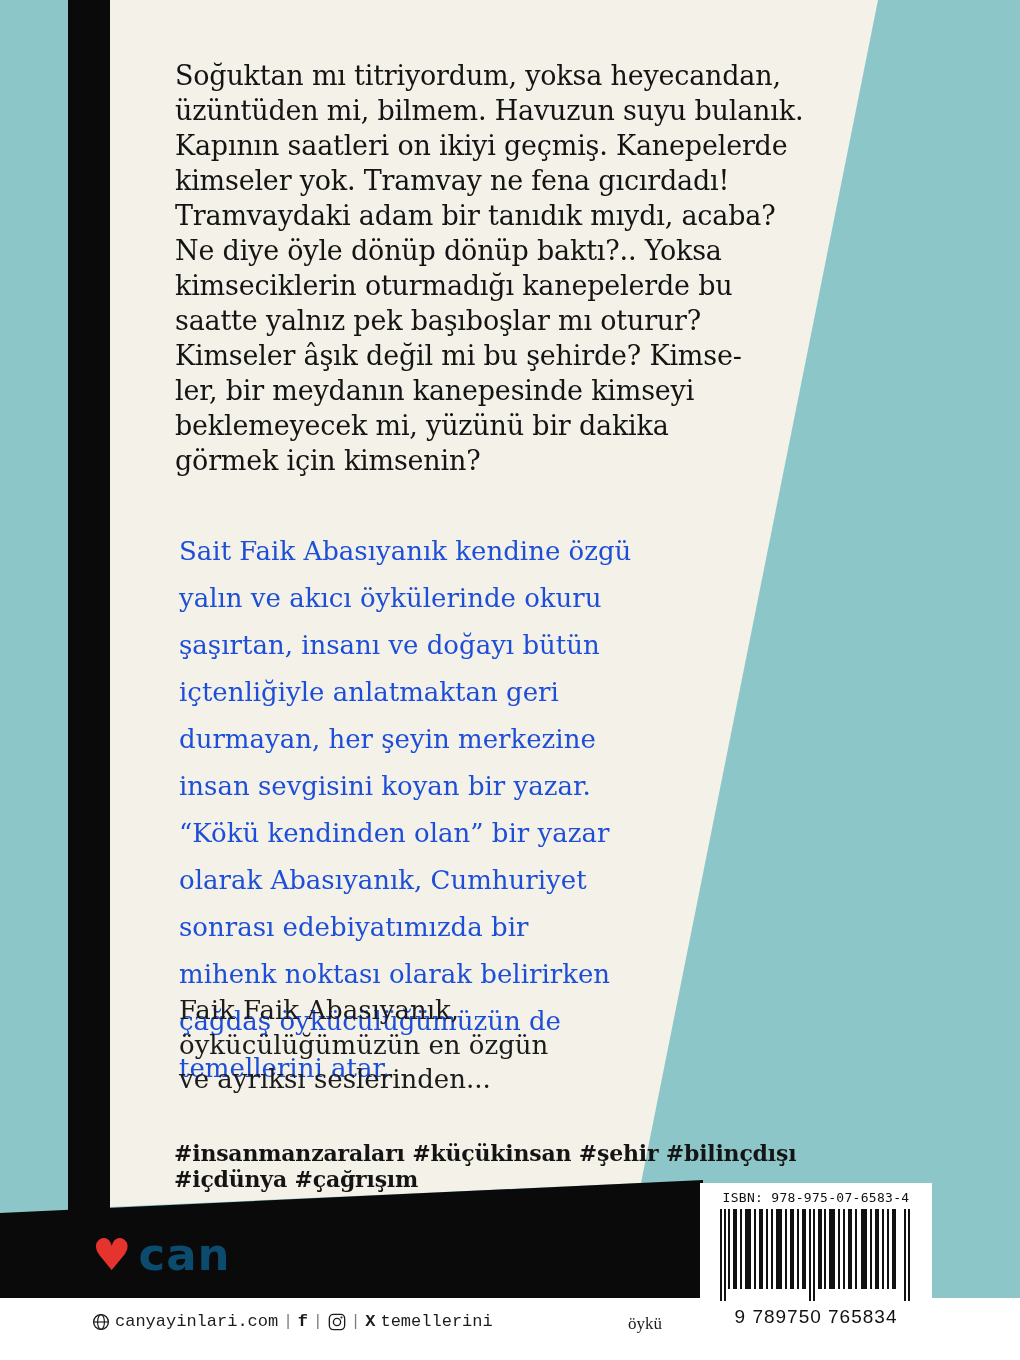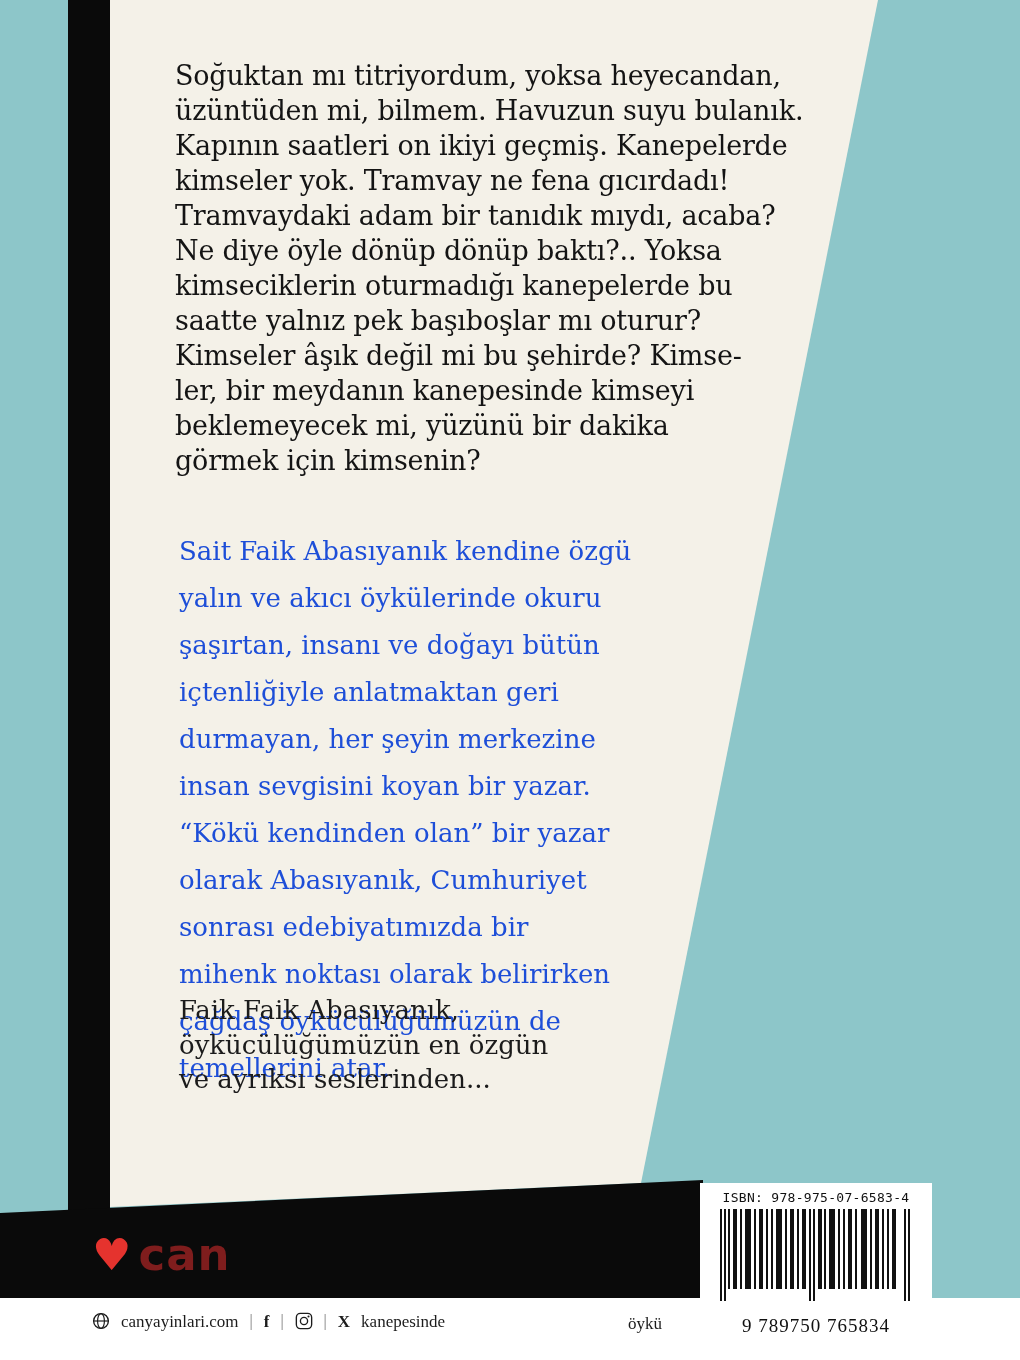--- a/index.html
+++ b/index.html
@@ -51,27 +51,27 @@
   .logo{
     position:absolute;left:92px;top:1232px;
     display:flex;align-items:center;gap:7px;
   }
   .logo .heart{
     font-family:"DejaVu Sans", sans-serif;
     font-size:44px;line-height:1;color:#e5332e;
   }
   .logo .logo-text{
     font-family:"DejaVu Sans", sans-serif;
-    font-weight:bold;font-size:45px;line-height:1;color:#7f1d1d;
+    font-weight:bold;font-size:45px;line-height:1;color:#0c4a6e;
     letter-spacing:1px;
   }
   .social-row{
     position:absolute;left:92px;top:1312px;
-    display:flex;gap:11px;
-    font-family:Liberation Serif, serif;
+    display:flex;align-items:center;gap:5px;
+    font-family:Liberation Mono, monospace;
     font-size:17px;color:#1c1c1c;
   }
   .social-row .sep{color:#7a7a7a;font-size:16px;}
   .social-row .fb{font-weight:bold;}
   .social-row .x-mark{font-weight:bold;}
   .social-row svg{display:block;}
   .genre{
     position:absolute;left:628px;top:1314px;
     font-family:Liberation Serif, serif;
     font-size:17px;color:#1c1c1c;
@@ -81,22 +81,22 @@
     background:#ffffff;
     display:flex;flex-direction:column;align-items:center;
     padding-top:7px;box-sizing:border-box;
   }
   .isbn-label{
     font-family:"DejaVu Sans Mono", monospace;
     font-size:13px;color:#111;letter-spacing:0.3px;white-space:nowrap;
   }
   .barcode-bars{margin-top:4px;}
   .barcode-digits{
-    font-family:Liberation Serif, serif;
-    font-size:19px;color:#111;letter-spacing:1px;margin-top:10px;white-space:nowrap;
+    font-family:Liberation Sans, sans-serif;
+    font-size:19px;color:#111;letter-spacing:1px;margin-top:1px;white-space:nowrap;
   }
 </style>
 </head>
 <body>
 
 <div class="cover">
 
   <div class="spine-bar"></div>
   <div class="cream-panel"></div>
   <div class="black-band"></div>
@@ -122,20 +122,21 @@
 insan sevgisini koyan bir yazar.
 “Kökü kendinden olan” bir yazar
 olarak Abasıyanık, Cumhuriyet
 sonrası edebiyatımızda bir
 mihenk noktası olarak belirirken
 çağdaş öykücülüğümüzün de
 temellerini atar.</div>
   <div class="closing">Faik Faik Abasıyanık,
 öykücülüğümüzün en özgün
 ve ayrıksı seslerinden...</div>
+  <div class="hashtags">#insanmanzaraları #küçükinsan #şehir #bilinçdışı #içdünya #çağrışım</div>
 
   <div class="logo">
     <span class="heart">♥</span>
     <span class="logo-text">can</span>
   </div>
 
   <div class="social-row">
     <span>
       <svg width="18" height="18" viewBox="0 0 20 20">
         <circle cx="10" cy="10" r="8.2" fill="none" stroke="#1c1c1c" stroke-width="1.5"></circle>
@@ -149,21 +150,21 @@
     <span class="sep">|</span>
     <span>
       <svg width="18" height="18" viewBox="0 0 20 20">
         <rect x="1.5" y="1.5" width="17" height="17" rx="4.5" fill="none" stroke="#1c1c1c" stroke-width="1.5"></rect>
         <circle cx="10" cy="10" r="4" fill="none" stroke="#1c1c1c" stroke-width="1.5"></circle>
         <circle cx="15" cy="5" r="1.2" fill="#1c1c1c"></circle>
       </svg>
     </span>
     <span class="sep">|</span>
     <span class="x-mark">X</span>
-    <span>kanepesinde</span>
+    <span>temellerini</span>
   </div>
 
   <div class="genre">öykü</div>
 
   <div class="barcode-box">
     <div class="isbn-label">ISBN: 978-975-07-6583-4</div>
     <div class="barcode-bars">
       <svg width="192" height="92" viewBox="0 0 192 92" fill="#111">
         <rect x="0" width="2" height="92"></rect>
           <rect x="4" width="2" height="92"></rect>

